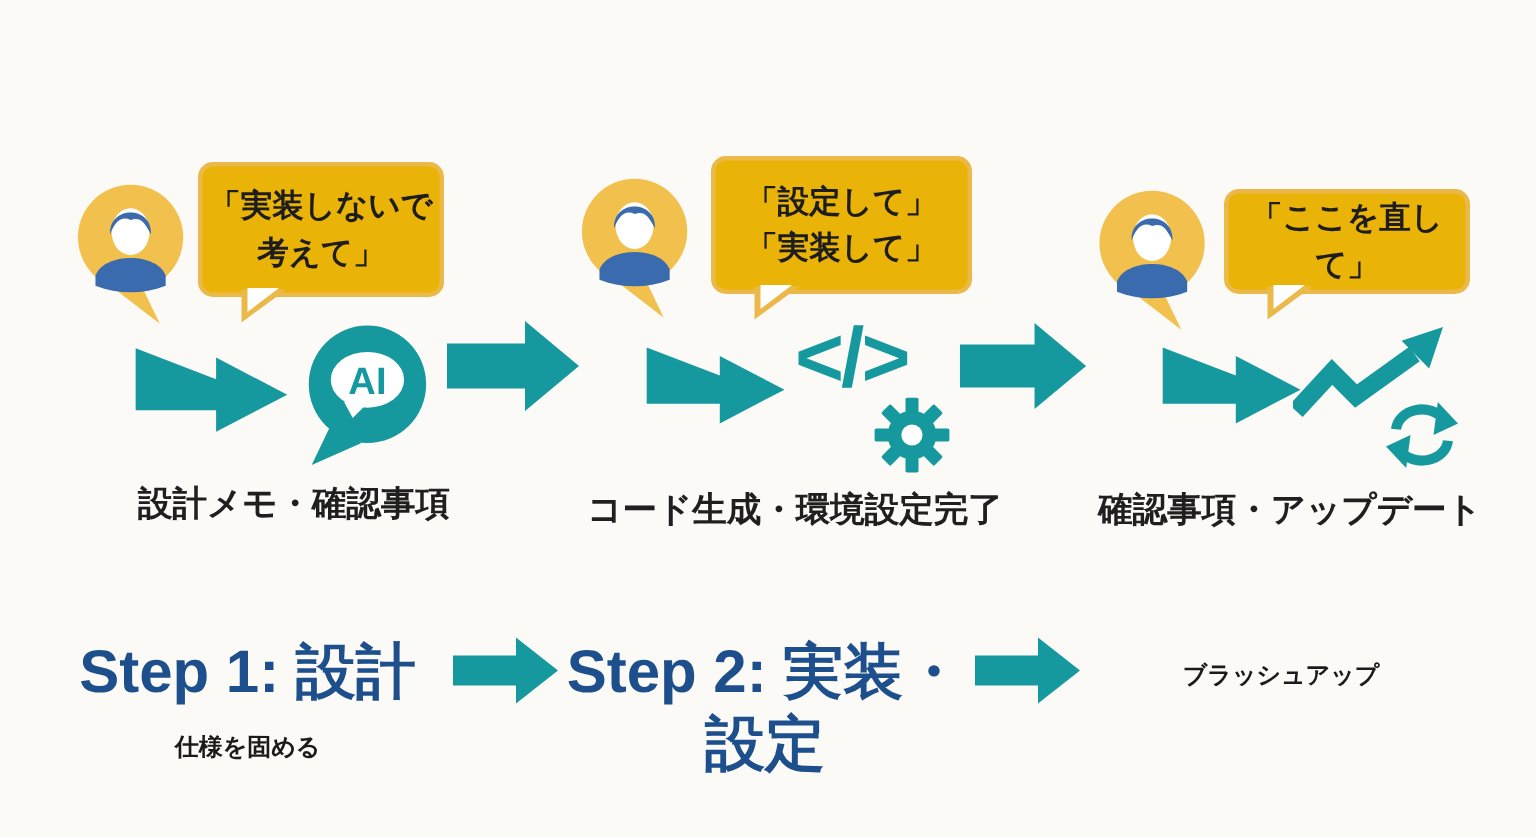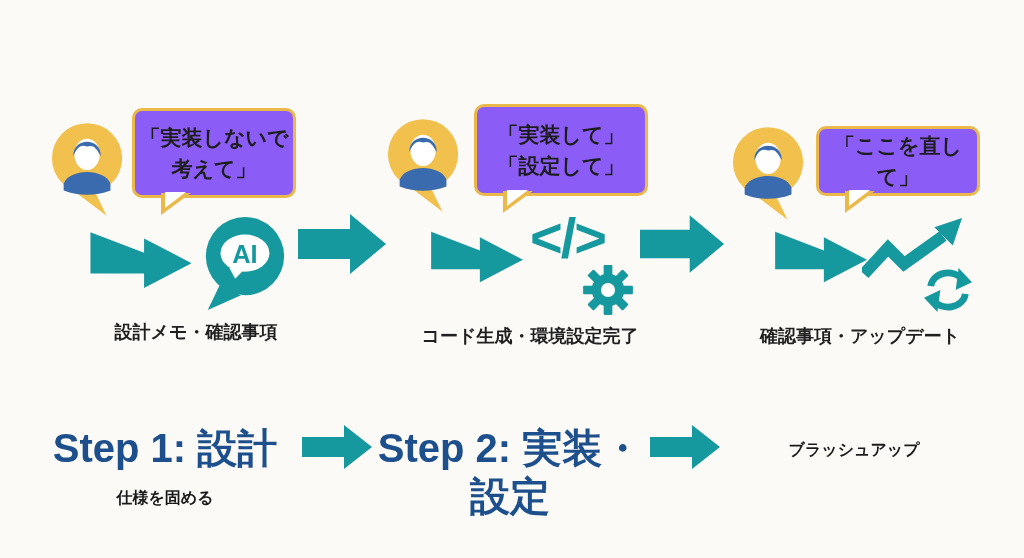--- a/index.html
+++ b/index.html
@@ -11,21 +11,21 @@
     position:relative;
     width:1024px;height:558px;
     background:#fbfaf6;
     overflow:hidden;
   }
   .abs{position:absolute;}
 
   
   .bubble{
     position:absolute;
-    background:#8b5cf6;
+    background:#eab308;
     border:3px solid #ebb94a;
     border-radius:10px;
     display:flex;flex-direction:column;
     align-items:center;justify-content:center;
     color:#1d1d1d;
     font-weight:700;font-size:21px;line-height:1.5;
     text-align:center;
     z-index:3;
   }
   .bubble::before{
@@ -36,21 +36,21 @@
   }
   .bubble::after{
     content:"";position:absolute;bottom:-13px;left:30px;
     width:0;height:0;
     border-top:16px solid #ffffff;
     border-right:21px solid transparent;
   }
 
   .section-label{
     position:absolute;
-    color:#1f1f1f;font-weight:700;font-size:18px;
+    color:#1f1f1f;font-weight:700;font-size:23px;
     text-align:center;
   }
 
   .step{
     position:absolute;text-align:center;
   }
   .step-title{
     color:#1d4f8c;font-weight:700;font-size:40px;line-height:1.2;
   }
   .step-sub{
@@ -107,22 +107,22 @@
   <div class="abs" style="left:386px;top:116px;width:78px;height:100px;">
     <svg width="78" height="100" viewBox="0 0 80 100">
       <circle cx="38" cy="38" r="36" fill="#f2c14d"></circle>
       <polygon points="44,68 58,97 28,74" fill="#f2c14d"></polygon>
       <path d="M14,64 C20,48 56,48 62,64 L62,71 C46,77 30,77 14,71 Z" fill="#3a6baf"></path>
       <ellipse cx="38" cy="34" rx="13" ry="16" fill="#ffffff"></ellipse>
       <path d="M24,36 C23,16 53,16 52,36 C47,26 44,24 38,26 C31,23 27,28 24,36 Z" fill="#3a6baf"></path>
     </svg>
   </div>
   <div class="bubble" style="left:474px;top:104px;width:168px;height:86px;">
+    <div>「設定して」</div>
     <div>「実装して」</div>
-    <div>「設定して」</div>
   </div>
 
   <div class="abs" style="left:428px;top:226px;">
     <svg width="100" height="60" viewBox="0 0 100 64">
       <polygon points="0,6 52,26 52,12 98,36 52,60 52,46 0,46" fill="#16999e"></polygon>
     </svg>
   </div>
   <div class="abs" style="left:526px;top:218px;width:115px;height:100px;">
     <div class="code-glyph">&lt;/&gt;</div>
     <div class="abs" style="left:56px;top:46px;">

